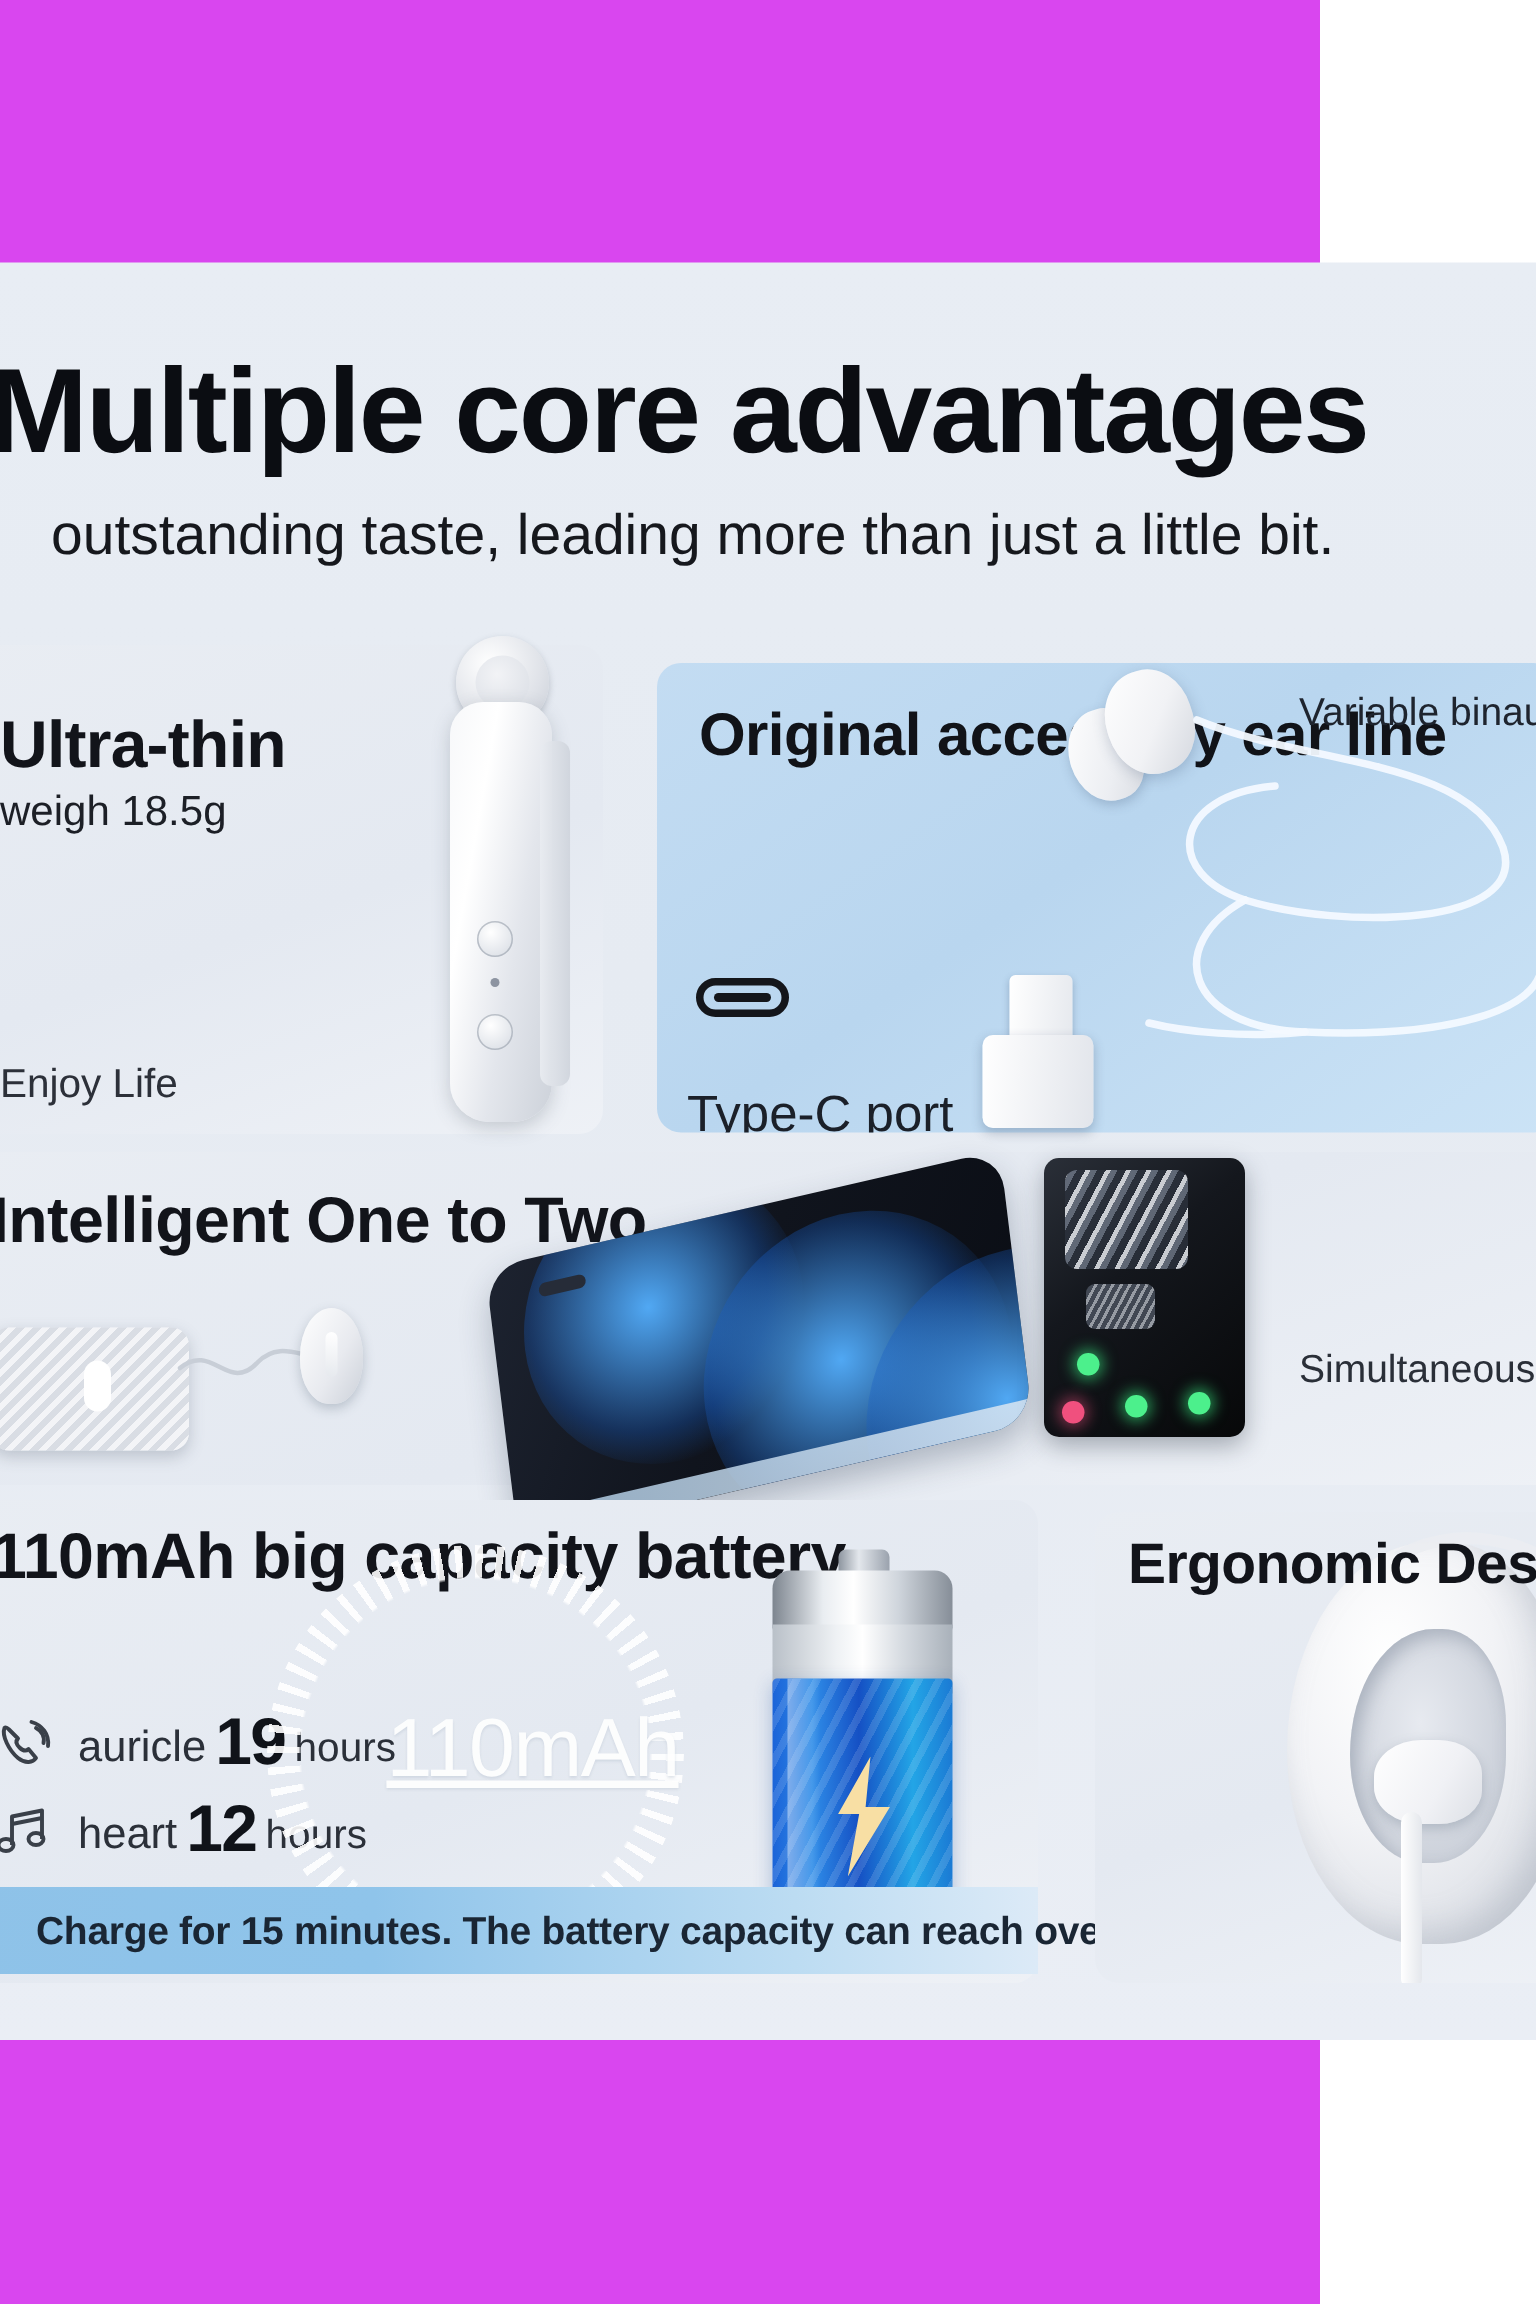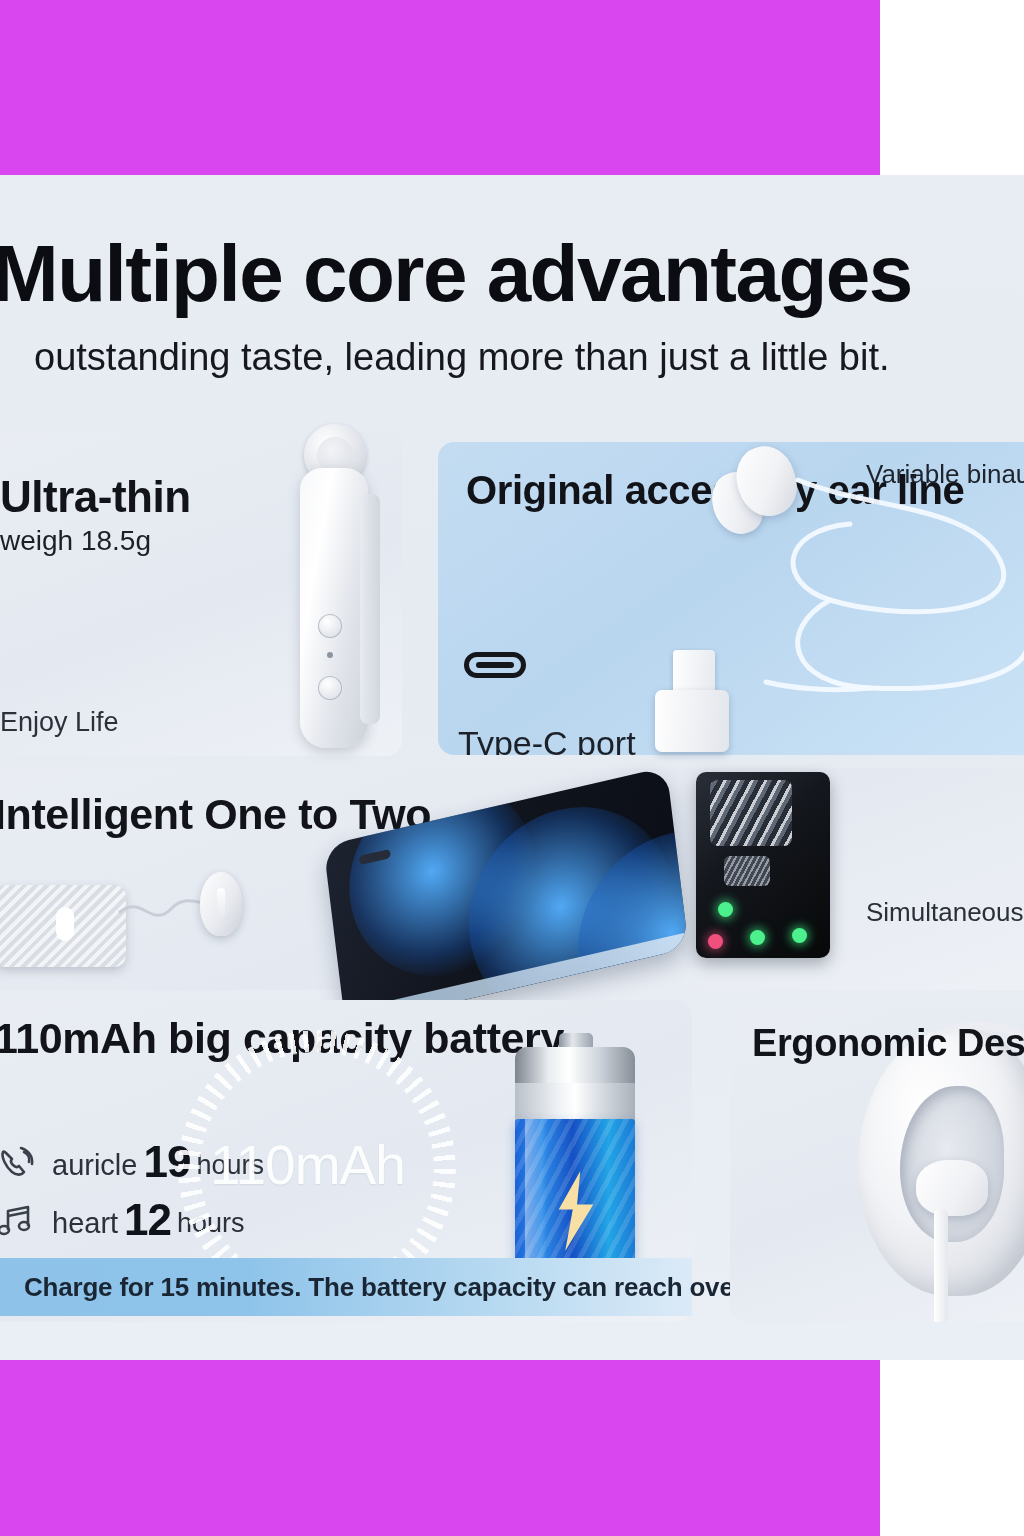--- a/index.html
+++ b/index.html
@@ -136,23 +136,23 @@
   .bt-num{font-size:44px;font-weight:700;color:#101319;line-height:1;letter-spacing:-1px;}
   .bt-unit{font-size:27px;color:#2b3039;line-height:1;padding-bottom:5px;}
 
   .dial{position:absolute;left:178px;top:1030px;width:278px;height:278px;border-radius:50%;
         background:
           repeating-conic-gradient(from 0deg,
             rgba(255,255,255,.95) 0deg 2.1deg, rgba(255,255,255,0) 2.1deg 6deg);
         -webkit-mask:radial-gradient(circle,transparent 116px,#000 118px,#000 139px,transparent 140px);
         mask:radial-gradient(circle,transparent 116px,#000 118px,#000 139px,transparent 140px);
         opacity:.95;}
-  .dial-text{position:absolute;left:210px;top:1133px;width:290px;
+  .dial-text{position:absolute;left:210px;top:1133px;width:290px;text-align:center;
         font-size:55px;font-weight:400;color:#ffffff;opacity:.92;letter-spacing:-1px;
-        text-shadow:0 1px 2px rgba(180,190,205,.45);}
+        text-shadow:0 1px 2px rgba(180,190,205,.45);text-decoration:underline;}
 
   .batt{position:absolute;left:515px;top:1033px;width:120px;height:262px;}
   .batt-cap{position:absolute;left:44px;top:0;width:34px;height:18px;border-radius:5px 5px 2px 2px;
         background:linear-gradient(90deg,#8d959f,#e3e7ec 40%,#9aa2ad);}
   .batt-top{position:absolute;left:0;top:14px;width:120px;height:42px;border-radius:12px 12px 4px 4px;
         background:linear-gradient(90deg,#7d858f 0%,#e9edf1 28%,#ffffff 45%,#cfd5dc 70%,#868e98 100%);}
   .batt-neck{position:absolute;left:0;top:50px;width:120px;height:46px;
         background:linear-gradient(90deg,#b9c0c8 0%,#eef1f4 35%,#ffffff 50%,#d6dbe1 72%,#a9b1ba 100%);}
   .batt-body{position:absolute;left:0;top:86px;width:120px;height:176px;border-radius:3px 3px 8px 8px;
         background:linear-gradient(90deg,#1b63d8 0%,#2f8de8 22%,#1550c4 48%,#23a5e6 78%,#1b7ad4 100%);

